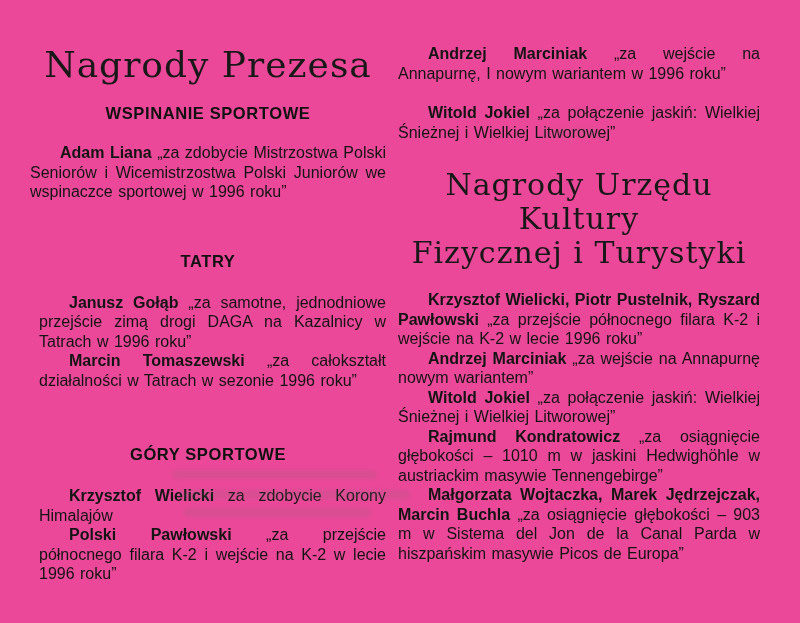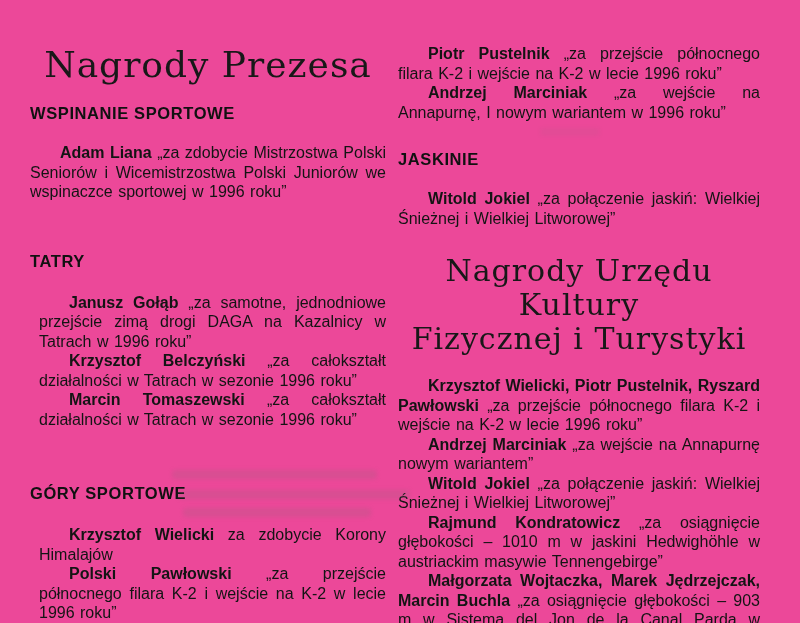--- a/index.html
+++ b/index.html
@@ -26,20 +26,21 @@
   }
   .title-left{font-size:36px;line-height:46px;margin-top:42px;}
   .title-right{font-size:30px;line-height:34px;margin-top:26px;}
 
   .sec{
     font-size:16.5px;
     font-weight:bold;
     letter-spacing:0.6px;
     margin:0;
     color:#111;
+    text-align:center;
   }
   .sec-1{margin-top:16px;}
   .sec-2{margin-top:50px;}
   .sec-3{margin-top:55px;}
   .sec-right{margin-top:28px;}
 
   .entries{margin:0;}
   .m20{margin-top:20px;}
   .m22{margin-top:22px;margin-left:9px;}
   .m40{margin-top:44px;}
@@ -76,38 +77,35 @@
     <h1 class="main-title title-left">Nagrody Prezesa</h1>
 
     <h2 class="sec sec-1">WSPINANIE SPORTOWE</h2>
     <div class="entries m20">
       <p class="entry"><span class="nm">Adam Liana</span> <span>„za zdobycie Mistrzostwa Polski Seniorów i Wicemistrzostwa Polski Juniorów we wspinaczce sportowej w 1996 roku”</span></p>
     </div>
 
     <h2 class="sec sec-2">TATRY</h2>
     <div class="entries m22">
       <p class="entry"><span class="nm">Janusz Gołąb</span> <span>„za samotne, jednodniowe przejście zimą drogi DAGA na Kazalnicy w Tatrach w 1996 roku”</span></p>
-      <p class="entry"><span class="nm">Krzysztof Belczyński</span> <span>„za całokształt działalności w Tatrach w sezonie 1996 roku”</span></p>
       <p class="entry"><span class="nm">Marcin Tomaszewski</span> <span>„za całokształt działalności w Tatrach w sezonie 1996 roku”</span></p>
     </div>
 
     <h2 class="sec sec-3">GÓRY SPORTOWE</h2>
     <div class="entries m22">
       <p class="entry"><span class="nm">Krzysztof Wielicki</span> <span>za zdobycie Korony Himalajów</span></p>
       <p class="entry"><span class="nm">Polski Pawłowski</span> <span>„za przejście północnego filara K-2 i wejście na K-2 w lecie 1996 roku”</span></p>
     </div>
   </div>
 
   <div class="col col-right">
     <div class="entries m40">
-      <p class="entry"><span class="nm">Piotr Pustelnik</span> <span>„za przejście północnego filara K-2 i wejście na K-2 w lecie 1996 roku”</span></p>
       <p class="entry"><span class="nm">Andrzej Marciniak</span> <span>„za wejście na Annapurnę, I nowym wariantem w 1996 roku”</span></p>
     </div>
 
-    <h2 class="sec sec-right">JASKINIE</h2>
     <div class="entries m20">
       <p class="entry"><span class="nm">Witold Jokiel</span> <span>„za połączenie jaskiń: Wielkiej Śnieżnej i Wielkiej Litworowej”</span></p>
     </div>
 
     <h1 class="main-title title-right"><span>Nagrody Urzędu Kultury</span><br><span>Fizycznej i Turystyki</span></h1>
 
     <div class="entries m20">
       <p class="entry"><span class="nm">Krzysztof Wielicki, Piotr Pustelnik, Ryszard Pawłowski</span> <span>„za przejście północnego filara K-2 i wejście na K-2 w lecie 1996 roku”</span></p>
       <p class="entry"><span class="nm">Andrzej Marciniak</span> <span>„za wejście na Annapurnę nowym wariantem”</span></p>
       <p class="entry"><span class="nm">Witold Jokiel</span> <span>„za połączenie jaskiń: Wielkiej Śnieżnej i Wielkiej Litworowej”</span></p>

